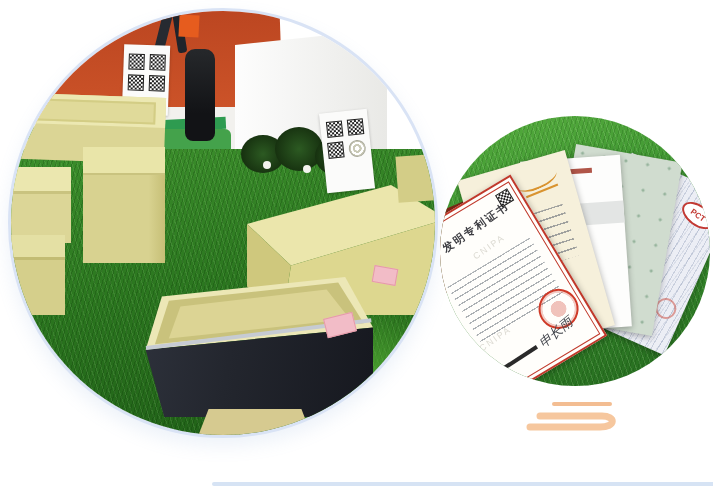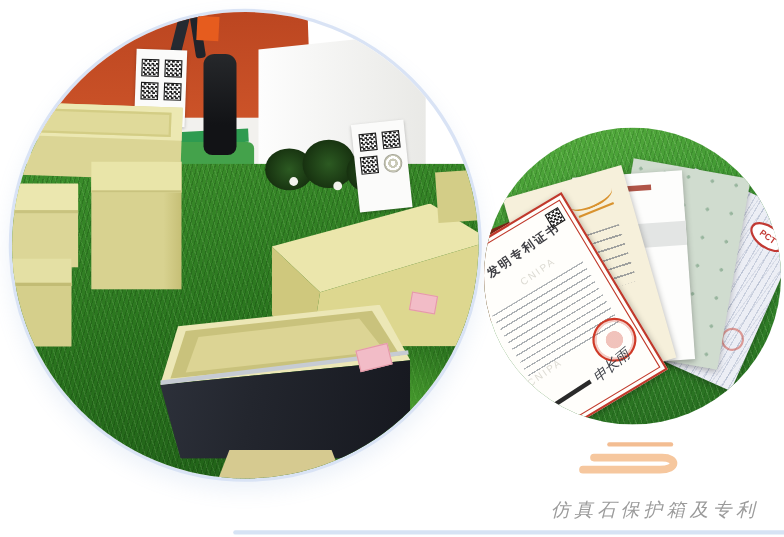--- a/index.html
+++ b/index.html
@@ -247,15 +247,14 @@
       <div class="bar"></div>
       <div class="sig">申长雨</div>
     </div>
   </div>
 
   <svg class="swirl" viewBox="0 0 120 44">
     <path d="M36 12 H92" stroke="#f3bd92" stroke-width="4" stroke-linecap="round" fill="none"></path>
     <path d="M22 24 H84 C98 24 98 35 82 35 H12" stroke="#f6c79e" stroke-width="7" stroke-linecap="round" fill="none"></path>
   </svg>
 
-  <div class="caption">仿真石保护箱及专利</div>
   <div class="divider"></div>
 </div>
 
 </body></html>

